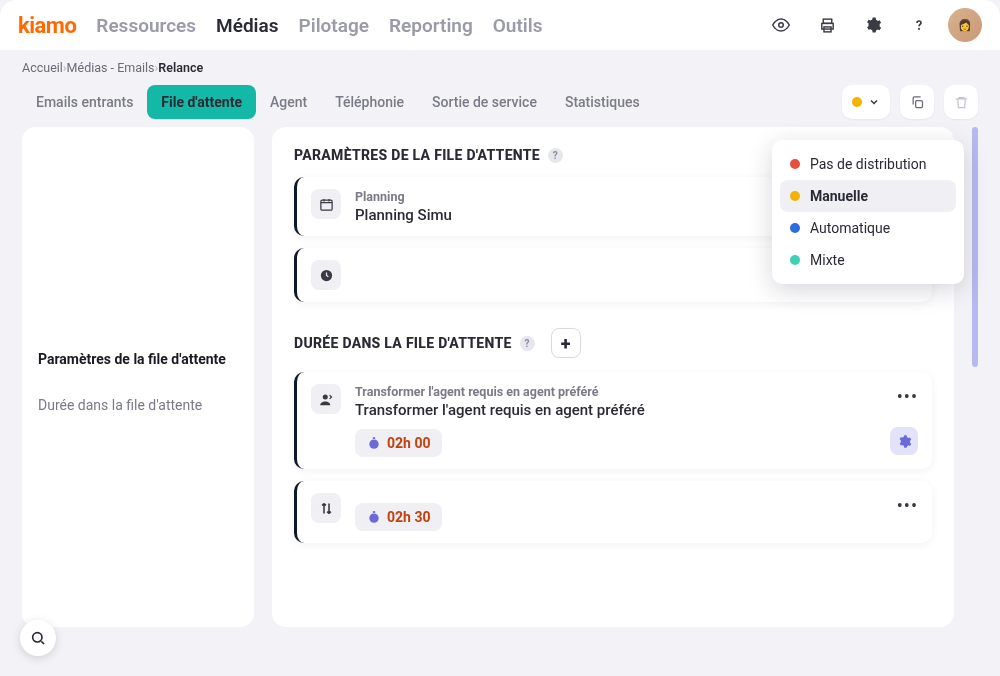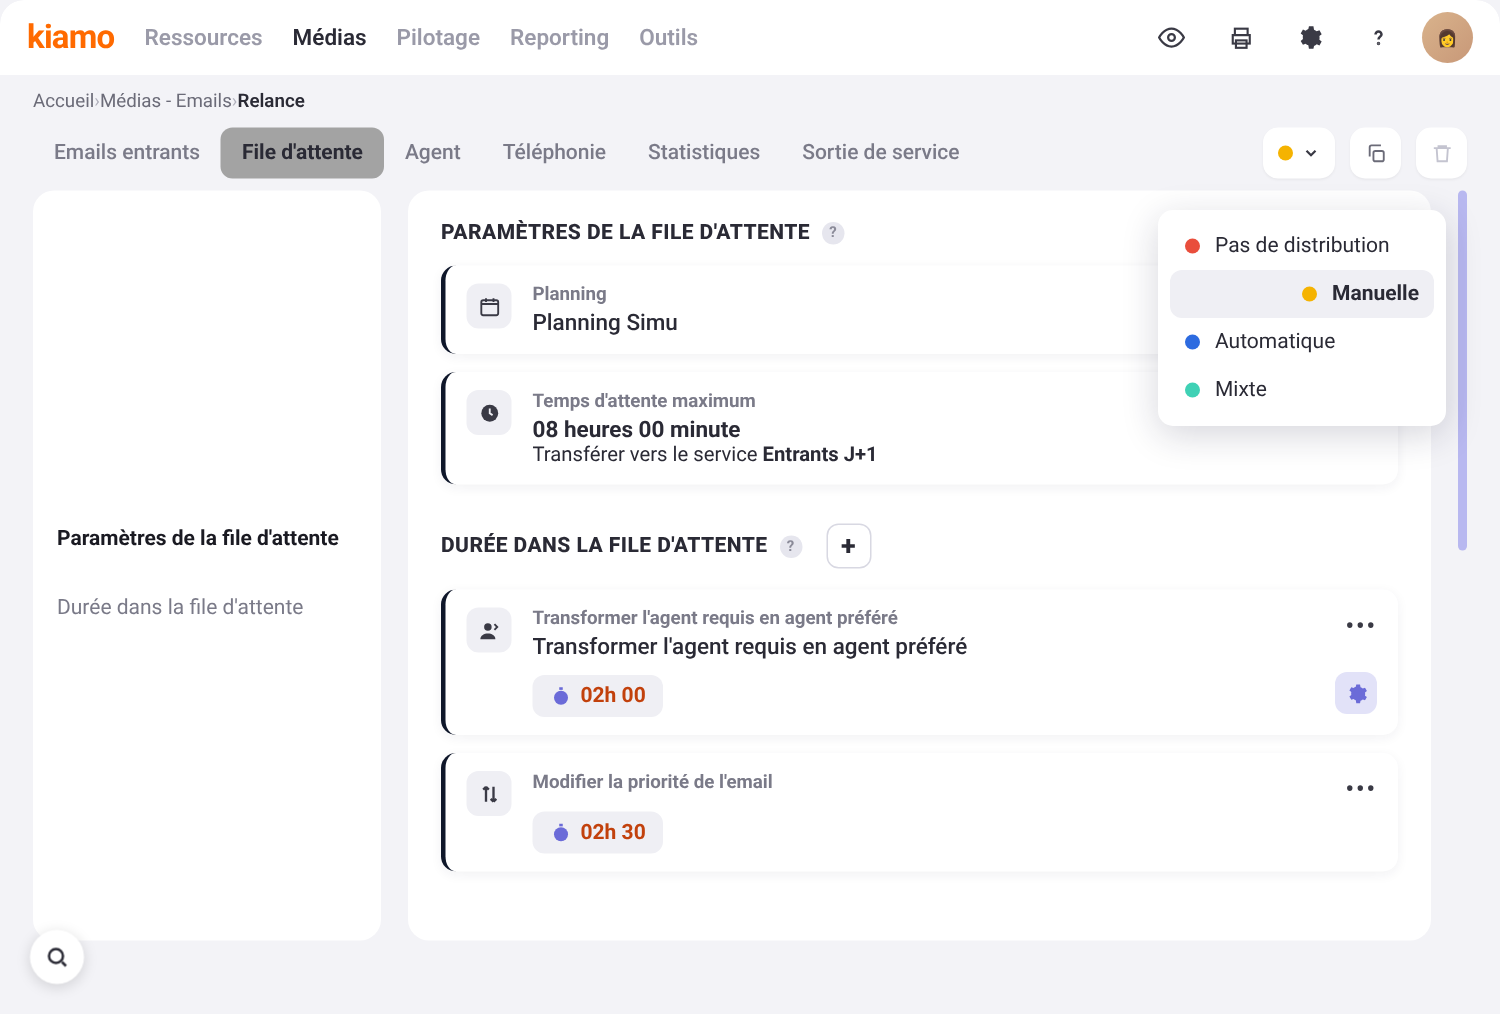--- a/index.html
+++ b/index.html
@@ -1,35 +1,35 @@
 <!DOCTYPE html>
 <html><head>
 <meta charset="utf-8">
 <style>
 * { box-sizing: border-box; margin: 0; padding: 0; font-family: -apple-system, BlinkMacSystemFont, "Segoe UI", Roboto, sans-serif; }
 body { background: #f3f3f7; width: 1000px; height: 676px; overflow: hidden; border-radius: 16px; }
 .topbar { height: 50px; background: #fff; display: flex; align-items: center; padding: 0 18px; border-radius: 16px 16px 0 0; }
 .logo { font-size: 22px; font-weight: 700; color: #ff6a00; letter-spacing: -0.5px; margin-right: 20px; }
 .nav { display: flex; gap: 20px; }
-.nav-item { font-size: 15px; font-weight: 600; color: #9a9aa8; cursor: pointer; }
+.nav-item { font-size: 19px; font-weight: 600; color: #9a9aa8; cursor: pointer; }
 .nav-item.active { color: #2a2a35; }
 .topbar-spacer { flex: 1; }
 .topbar-icons { display: flex; gap: 12px; align-items: center; }
 .top-icon-btn { width: 34px; height: 34px; display: flex; align-items: center; justify-content: center; border-radius: 50%; cursor: pointer; color: #3a3a45; }
 .avatar { width: 34px; height: 34px; border-radius: 50%; background: linear-gradient(135deg,#d9b38c,#c89878); display:flex; align-items:center; justify-content:center; font-size:11px; color:#fff; }
 
 .breadcrumb { padding: 10px 22px; display: flex; align-items: center; font-size: 12.5px; color: #6b6b78; }
 .crumb { cursor: pointer; }
 .crumb.current { color: #2a2a35; font-weight: 600; }
 .crumb-sep { color: #b0b0bc; }
 
 .tabsrow { display: flex; align-items: flex-start; padding: 0 22px 8px; gap: 10px; }
 .tabsbar { display: flex; background: transparent; }
 .tab { padding: 9px 14px; font-size: 14px; font-weight: 500; color: #7a7a88; cursor: pointer; border-radius: 8px; }
-.tab.active { background: #a3a3a3; color: #2a2a35; font-weight: 700; }
+.tab.active { background: #14b8a6; color: #2a2a35; font-weight: 700; }
 .tabsrow-spacer { flex: 1; }
 .pill-btn { height: 34px; background: #fff; border-radius: 10px; display: flex; align-items: center; padding: 0 10px; gap: 6px; cursor: pointer; box-shadow: 0 1px 2px rgba(0,0,0,0.05); }
 .status-dot { width: 10px; height: 10px; border-radius: 50%; }
 .dot-yellow { background: #f5b301; }
 .dot-red { background: #e94e3c; }
 .dot-blue { background: #2d6be0; }
 .dot-teal { background: #3fd1b5; }
 .icon-btn-sq { width: 34px; height: 34px; background: #fff; border-radius: 10px; display: flex; align-items: center; justify-content: center; cursor: pointer; box-shadow: 0 1px 2px rgba(0,0,0,0.05); color:#6b6b78; }
 
 .body { display: flex; padding: 0 22px; gap: 18px; position: relative; }
@@ -50,21 +50,21 @@
 .card-value { font-size: 15px; color: #2a2a35; font-weight: 500; }
 .card-value.strong { font-weight: 700; }
 .card-sub { font-size: 13.5px; color: #2a2a35; }
 .card-menu { position: absolute; right: 14px; top: 14px; color: #3a3a45; cursor: pointer; font-size: 18px; letter-spacing: 1px; }
 .card-gear { position: absolute; right: 14px; bottom: 14px; width: 28px; height: 28px; background: #e2e2f8; border-radius: 8px; display:flex; align-items:center; justify-content:center; color:#6b6bd8; cursor:pointer; }
 .time-chip { display: inline-flex; align-items: center; gap: 6px; background: #efeff4; border-radius: 8px; padding: 6px 12px; margin-top: 10px; font-size: 14px; font-weight: 700; color: #c2410c; }
 .chip-icon { color: #6b6bd8; }
 
 .dropdown { position: absolute; top: 140px; right: 36px; width: 192px; background: #fff; border-radius: 10px; box-shadow: 0 6px 24px rgba(30,30,60,0.18); padding: 8px; z-index: 50; }
 .dd-item { display: flex; align-items: center; gap: 10px; padding: 8px 10px; font-size: 14px; color: #2a2a35; border-radius: 8px; cursor: pointer; }
-.dd-item.selected { background: #efeff4; font-weight: 700; justify-content: flex-end; }
+.dd-item.selected { background: #efeff4; font-weight: 700; }
 
 .scrolltrack { width: 6px; height: 500px; background: transparent; position: relative; }
 .scrollthumb { position: absolute; top: 0; width: 6px; height: 240px; background: #b8b8f0; border-radius: 3px; }
 
 .fab { position: fixed; left: 20px; bottom: 20px; width: 36px; height: 36px; background: #fff; border-radius: 50%; box-shadow: 0 2px 10px rgba(0,0,0,0.15); display: flex; align-items: center; justify-content: center; cursor: pointer; color:#2a2a35; }
 
 svg { display: block; }
 </style>
 </head>
 <body>
@@ -115,22 +115,22 @@
   <span class="crumb-sep">›</span>
   <span class="crumb current">Relance</span>
 </div>
 
 <div class="tabsrow">
   <div class="tabsbar">
     <div class="tab">Emails entrants</div>
     <div class="tab active">File d'attente</div>
     <div class="tab">Agent</div>
     <div class="tab">Téléphonie</div>
+    <div class="tab">Sortie de service</div>
     <div class="tab">Statistiques</div>
-    <div class="tab">Sortie de service</div>
   </div>
   <div class="tabsrow-spacer"></div>
   <div class="pill-btn">
     <span class="status-dot dot-yellow"></span>
     <svg width="12" height="12" viewBox="0 0 24 24" fill="none" stroke="#3a3a45" stroke-width="3">
         <path d="M6 9l6 6 6-6"></path>
       </svg>
   </div>
   <div class="icon-btn-sq">
     <svg width="15" height="15" viewBox="0 0 24 24" fill="none" stroke="currentColor" stroke-width="2">
@@ -171,27 +171,20 @@
         <div class="card-value">Planning Simu</div>
       </div>
     </div>
 
     <div class="card">
       <div class="card-icon">
         <svg width="15" height="15" viewBox="0 0 24 24" fill="currentColor">
             <circle cx="12" cy="12" r="9" fill="currentColor"></circle>
             <path d="M12 7v5l3 2" stroke="#efeff4" stroke-width="2" fill="none"></path>
           </svg>
-      </div>
-      <div class="card-body">
-        <div class="card-label">Temps d'attente maximum</div>
-        <div class="card-value strong">08 heures 00 minute</div>
-        <div class="card-sub">
-          <span>Transférer vers le service </span><b>Entrants J+1</b>
-        </div>
       </div>
     </div>
 
     <div class="section-title" style="margin-top:26px;">
       <span>DURÉE DANS LA FILE D'ATTENTE</span>
       <span class="help-dot">?</span>
       <span class="add-btn">+</span>
     </div>
 
     <div class="card">
@@ -223,21 +216,20 @@
       </div>
     </div>
 
     <div class="card">
       <div class="card-icon">
         <svg width="15" height="15" viewBox="0 0 24 24" fill="none" stroke="currentColor" stroke-width="2.5">
             <path d="M8 4v16M8 4l-3 3M8 4l3 3M16 20V4M16 20l-3-3M16 20l3-3"></path>
           </svg>
       </div>
       <div class="card-body">
-        <div class="card-label">Modifier la priorité de l'email</div>
         <div class="time-chip">
           <span class="chip-icon">
             <svg width="14" height="14" viewBox="0 0 24 24" fill="currentColor">
                 <circle cx="12" cy="14" r="8"></circle>
                 <rect x="10" y="2" width="4" height="3"></rect>
               </svg>
           </span>
           <span>02h 30</span>
         </div>
       </div>

